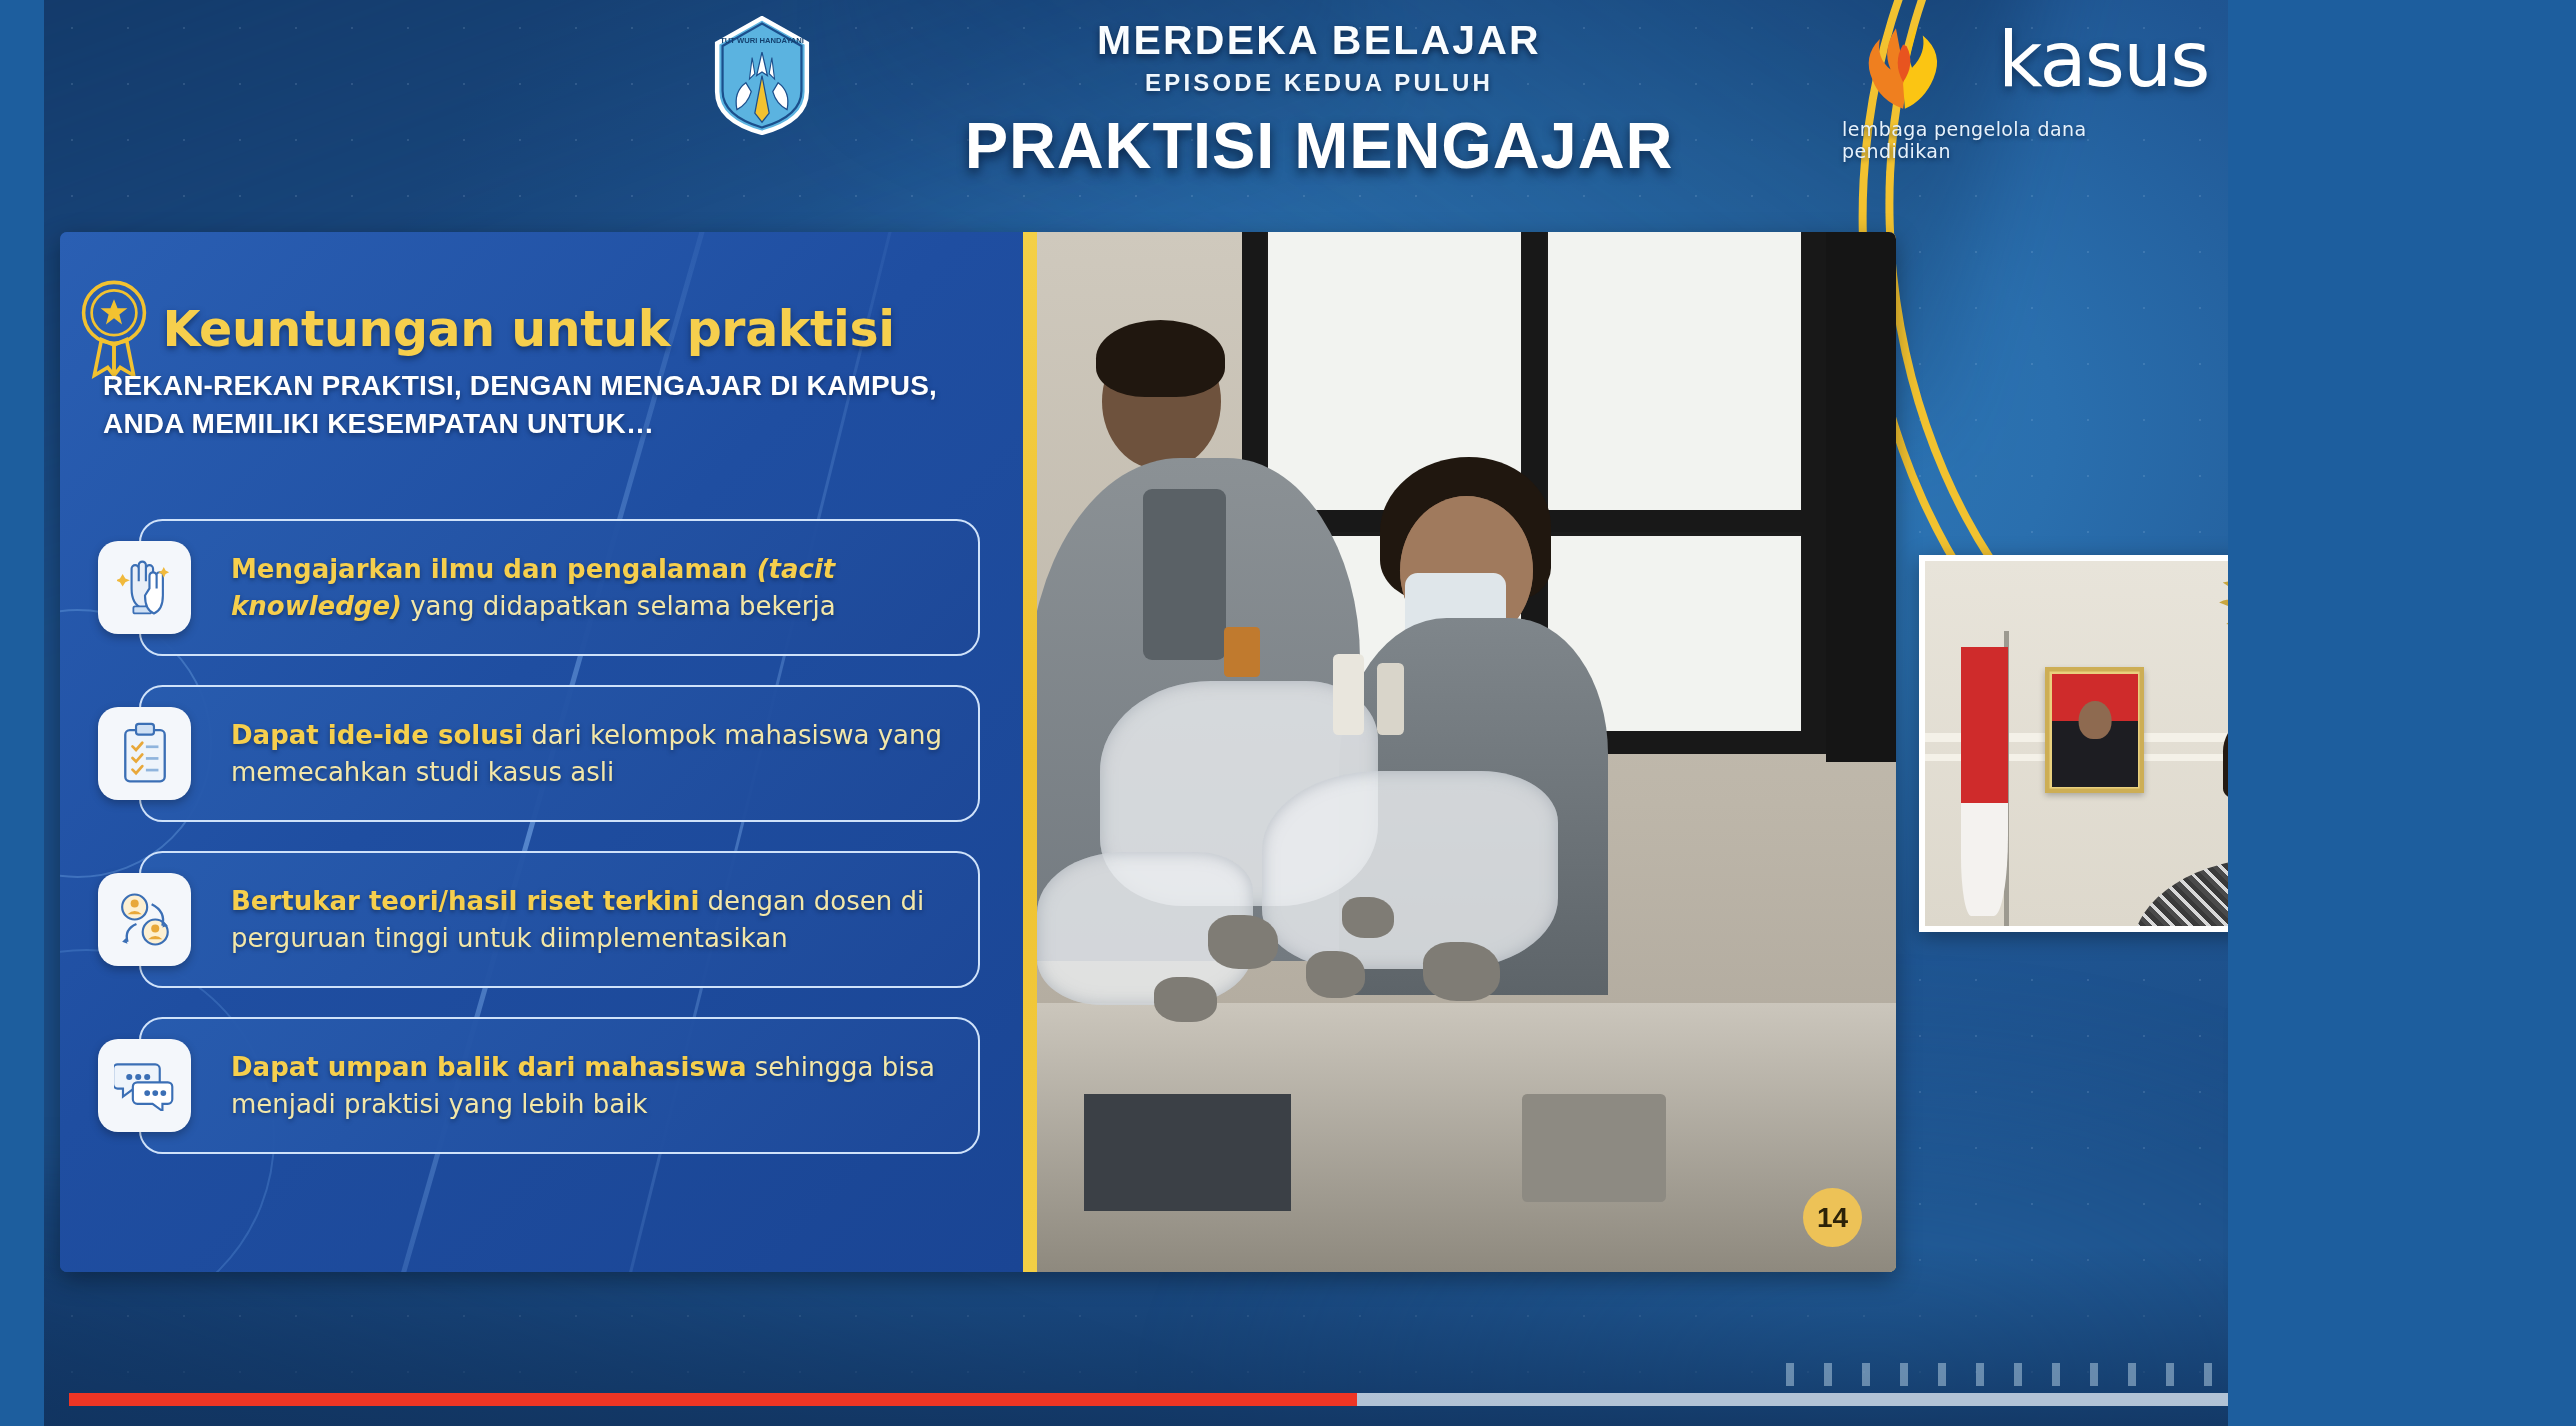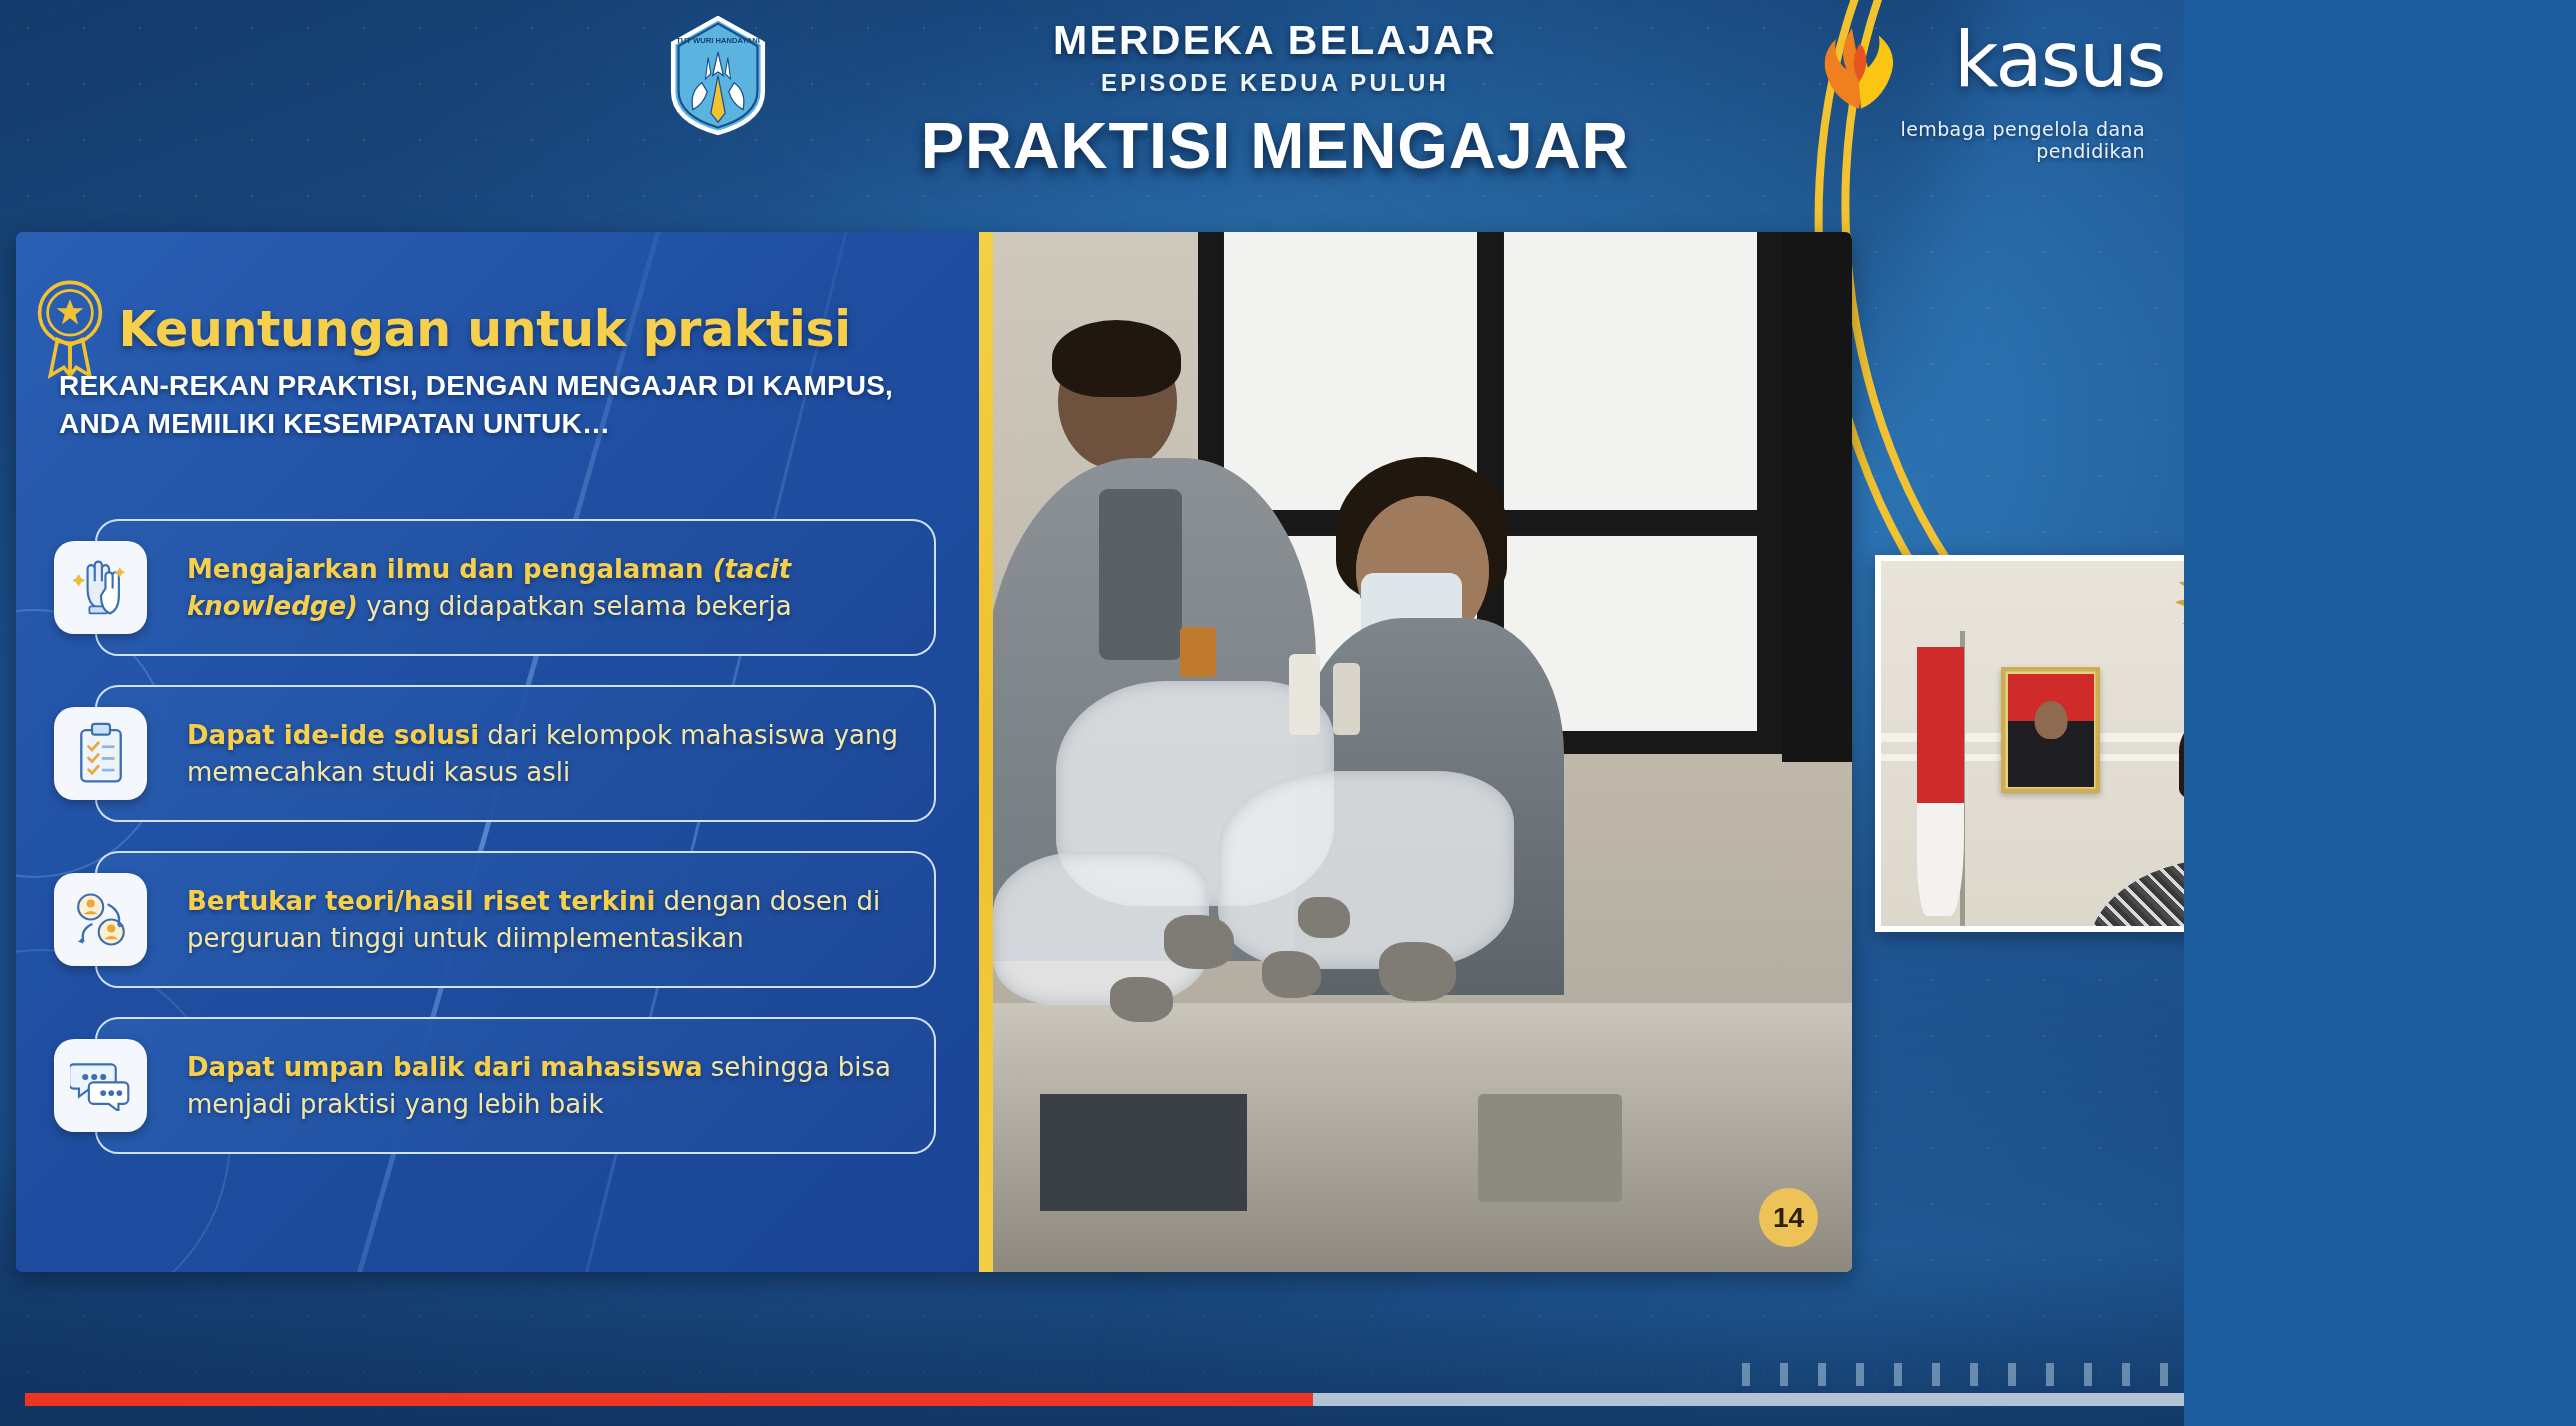--- a/index.html
+++ b/index.html
@@ -11,20 +11,21 @@
   }
 
   
   #stage {
     position: relative;
     width: 2184px; height: 1426px;
     background:
       radial-gradient(ellipse 1257px 808px at 72% 30%, #2f7bbd 0%, #2a6fae 35%, #1f5592 70%, #1b4c85 100%),
       linear-gradient(160deg, #1b4a85 0%, #2a6fae 45%, #1d5089 100%);
     overflow: hidden;
+    margin-left: 44px;
   }
   
   .bg-swath {
     position: absolute; pointer-events: none;
   }
   .swath-a {
     left: -269px; top: -467px; width: 1527px; height: 898px;
     background: linear-gradient(180deg, rgba(12,42,82,.75), rgba(16,52,96,.0));
     transform: rotate(-20deg);
     filter: blur(36px);
@@ -106,21 +107,21 @@
     position: absolute; left: 1796px; top: 16px; width: 341px; height: 126px;
   }
   .lpdp-word {
     position: absolute; left: 158px; top: 5.4px;
     font-size: 77px; font-weight: 400; color: #fff; letter-spacing: -1.8px;
     line-height: 1;
     text-shadow: 0 3.6px 9px rgba(5,25,55,.55);
     font-family: "DejaVu Sans", sans-serif;
   }
   .lpdp-sub {
-    position: absolute; left: 8px; top: 102px; width: 341px; text-align: right;
+    position: absolute; left: 2px; top: 102px; width: 341px; text-align: left;
     font-size: 19px; color: #e7f2fc; letter-spacing: 0.4px;
     text-shadow: 0 1.8px 4.5px rgba(5,25,55,.6);
     font-family: "DejaVu Sans", sans-serif;
   }
 
   
   .slide {
     position: absolute; left: 16px; top: 232px; width: 1836px; height: 1040px;
     background: #1e4fa0;
     box-shadow: 0 7.2px 25px rgba(0,0,0,.35);

